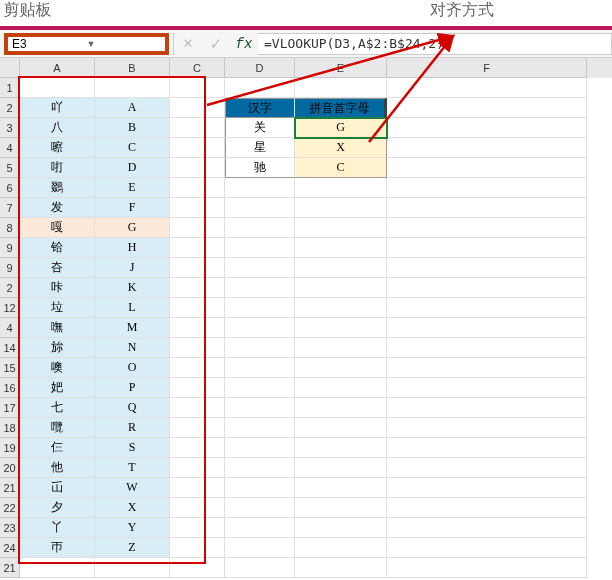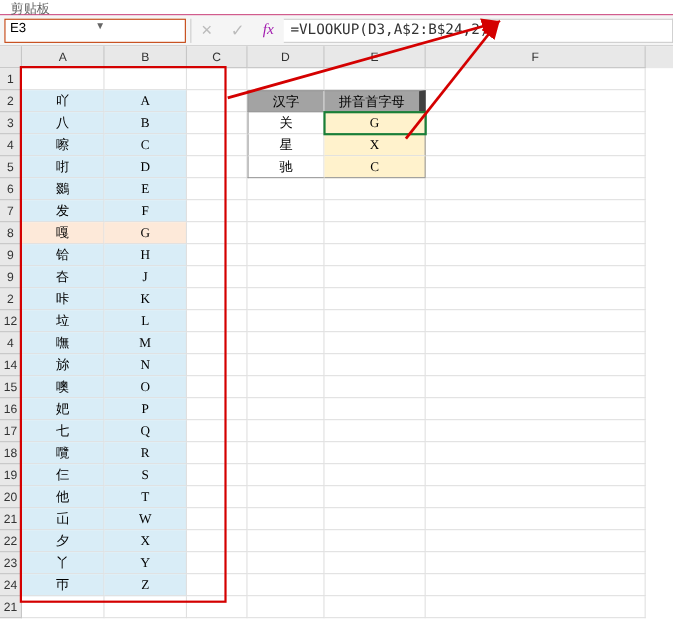--- a/index.html
+++ b/index.html
@@ -7,61 +7,62 @@
     margin: 0;
     font-family: "Microsoft YaHei", Arial, sans-serif;
     font-size: 12px;
     background: #fff;
     width: 612px;
     height: 580px;
     overflow: hidden;
     position: relative;
   }
   .ribbon-labels {
-    height: 14px;
+    height: 30px;
     display: flex;
     color: #666;
-    font-size: 12px;
-    border-bottom: 1px solid #be185d;
+    font-size: 16px;
+    border-bottom: 4px solid #be185d;
   }
   .ribbon-labels div { text-align: center; }
   .rl-clip { width: 55px; }
   .rl-font { width: 190px; }
   .rl-align { width: 260px; margin-left: auto; margin-right: 20px; text-align: right; }
   .name-bar {
     height: 28px;
     display: flex;
     align-items: center;
     border-bottom: 1px solid #d0d0d0;
     background: #f5f5f5;
   }
   .name-box {
     width: 165px;
     height: 22px;
     margin: 0 4px;
     background: #fff;
-    border: 1px solid #c2410c;
-    display: flex;
+    border: 4px solid #c2410c;
+    display: flex;
+    align-items: center;
     padding: 0 4px;
     font-size: 12px;
   }
   .name-box span { flex: 1; }
   .dd { color: #666; font-size: 9px; }
   .fx-btn {
     width: 28px;
     height: 22px;
     display: flex;
     align-items: center;
     justify-content: center;
     color: #999;
     font-size: 13px;
   }
   .fx-btn.cancel { color: #bbb; }
   .fx-btn.confirm { color: #bbb; font-size: 15px; }
-  .fx-btn.fx { font-style: italic; font-family: Liberation Serif, serif; color: #a21caf; font-size: 14px; }
+  .fx-btn.fx { font-style: italic; font-family: Liberation Mono, monospace; color: #14532d; font-size: 14px; }
   .formula-input {
     flex: 1;
     height: 22px;
     background: #fff;
     border: 1px solid #ccc;
     border-left: none;
     display: flex;
     align-items: center;
     padding: 0 6px;
     font-family: Consolas, monospace;
@@ -119,24 +120,24 @@
     font-size: 12px;
     font-family: "SimSun", serif;
     position: relative;
   }
   .hl-blue { background: #d9edf7; }
   .hl-orange { background: #fde9d9; }
   .hl-yellow { background: #fff2cc; }
   .hdr-cell {
     border-top: 1px solid #999;
     border-bottom: 1px solid #999;
-    background: #a3a3a3;
+    background: #0369a1;
   }
   .hdr-cell.first { border-left: 1px solid #999; }
-  .hdr-cell.last { border-right: 6px solid #404040; }
+  .hdr-cell.last { border-right: 3px solid #404040; }
   .active-cell {
     outline: 2px solid #1a7f37;
     outline-offset: -1px;
     z-index: 5;
   }
   .red-box {
     position: absolute;
     border: 2px solid #d40000;
     pointer-events: none;
     z-index: 10;
@@ -154,20 +155,21 @@
   }
   .lookup-border-bottom { border-bottom: 1px solid #999; }
   .lookup-border-left { border-left: 1px solid #999; }
   .lookup-border-right { border-right: 1px solid #999; }
 </style>
 </head>
 <body>
 
 <div class="ribbon-labels">
   <div class="rl-clip">剪贴板</div>
+  <div class="rl-align">对齐方式</div>
 </div>
 
 <div class="name-bar">
   <div class="name-box">
     <span>E3</span>
     <span class="dd">▼</span>
   </div>
   <div class="sep-v"></div>
   <div class="fx-btn cancel">✕</div>
   <div class="fx-btn confirm">✓</div>

